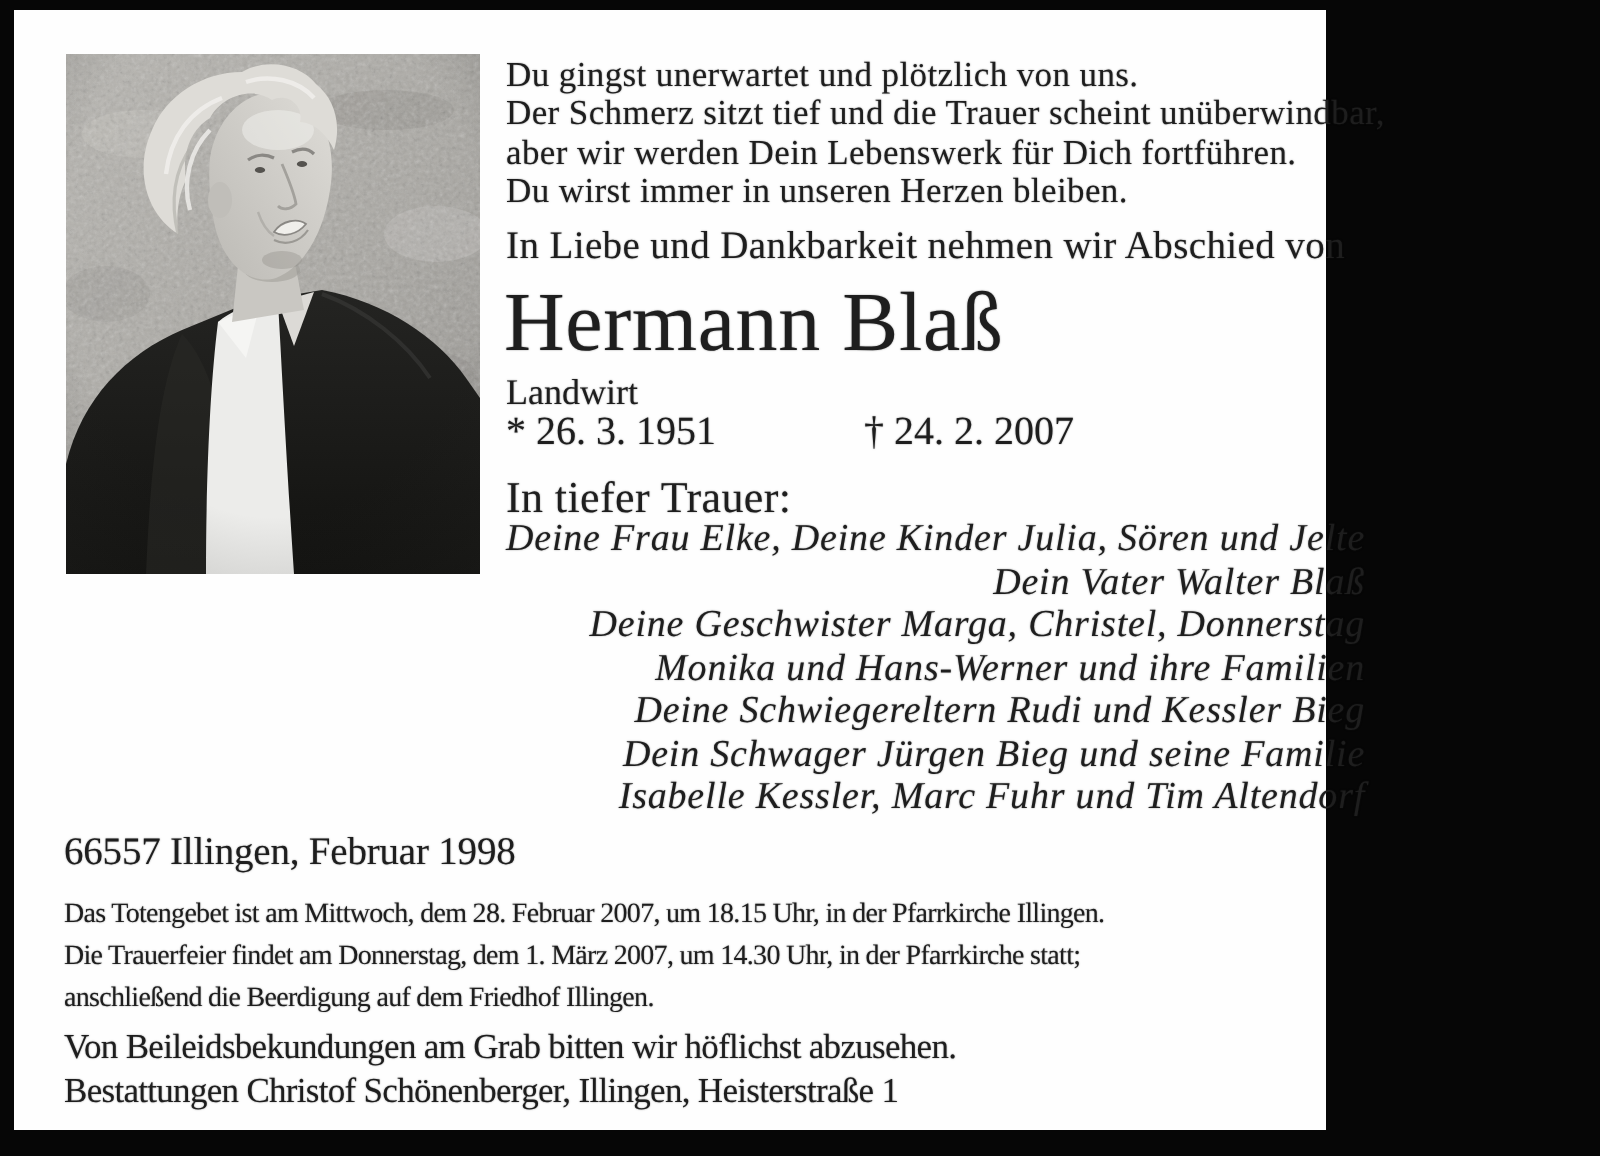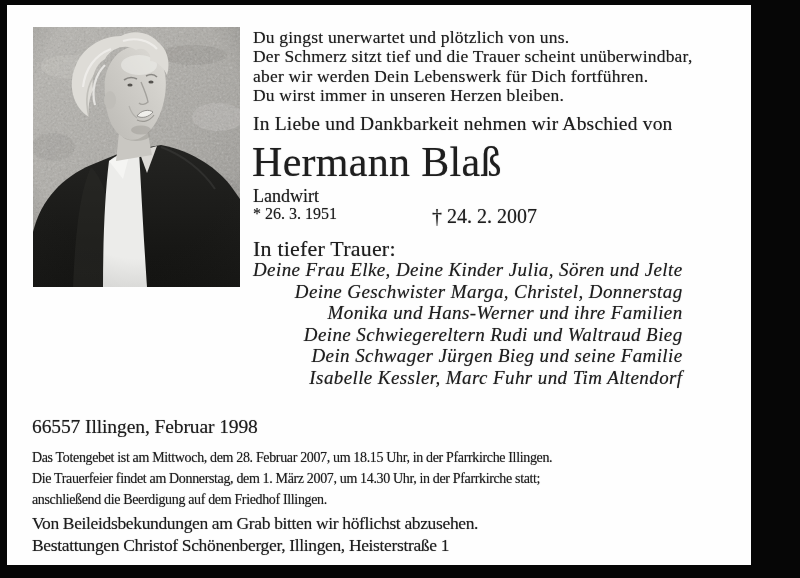--- a/index.html
+++ b/index.html
@@ -7,21 +7,21 @@
     position: relative;
     width: 800px;
     height: 578px;
     background: #060606;
     font-family: "Liberation Serif", "DejaVu Serif", serif;
     overflow: hidden;
   }
   .card {
     position: absolute;
     left: 7px; top: 5px;
-    width: 744px; height: 560px;
+    width: 656px; height: 560px;
     background: #fefefe;
     color: #1e1e1e;
     text-shadow: 0 0 0.8px rgba(25,25,25,0.55);
   }
   .abs { position: absolute; white-space: nowrap; }
 
   .photo {
     position: absolute;
     left: 26px; top: 22px;
     width: 207px; height: 260px;
@@ -40,21 +40,21 @@
   }
   .name {
     left: 245px; top: 136px;
     font-size: 42px; font-weight: normal; line-height: 1;
     letter-spacing: 0.3px; margin: 0;
   }
   .profession {
     left: 246px; top: 181px;
     font-size: 18px;
   }
-  .birth { left: 246px; top: 200px; font-size: 16px; }
+  .birth { left: 246px; top: 200px; font-size: 20px; }
   .death { left: 425px; top: 200px; font-size: 20px; }
   .mourning-header {
     left: 246px; top: 231px;
     font-size: 22px; letter-spacing: 0.2px;
   }
   .mourners {
     left: 246px; top: 254px;
     font-size: 19px; font-style: italic;
     line-height: 21.5px; letter-spacing: 0.4px; text-align: right;
   }
@@ -163,23 +163,24 @@
     <h1 class="abs name">Hermann Blaß</h1>
     <div class="abs profession">Landwirt</div>
 
     <div class="abs birth">* 26. 3. 1951</div>
     <div class="abs death">† 24. 2. 2007</div>
 
     <div class="abs mourning-header">In tiefer Trauer:</div>
 
     <div class="abs mourners">
       <div>Deine Frau Elke, Deine Kinder Julia, Sören und Jelte</div>
+      <div>Dein Vater Walter Blaß</div>
       <div>Deine Geschwister Marga, Christel, Donnerstag</div>
       <div>Monika und Hans-Werner und ihre Familien</div>
-      <div>Deine Schwiegereltern Rudi und Waltraud Bieg</div>
+      <div>Deine Schwiegereltern Rudi und Kessler Bieg</div>
       <div>Dein Schwager Jürgen Bieg und seine Familie</div>
       <div>Isabelle Kessler, Marc Fuhr und Tim Altendorf</div>
     </div>
 
     <div class="abs place-date">66557 Illingen, Februar 1998</div>
 
     <div class="abs service">
       <div>Das Totengebet ist am Mittwoch, dem 28. Februar 2007, um 18.15 Uhr, in der Pfarrkirche Illingen.</div>
       <div>Die Trauerfeier findet am Donnerstag, dem 1. März 2007, um 14.30 Uhr, in der Pfarrkirche statt;</div>
       <div>anschließend die Beerdigung auf dem Friedhof Illingen.</div>

